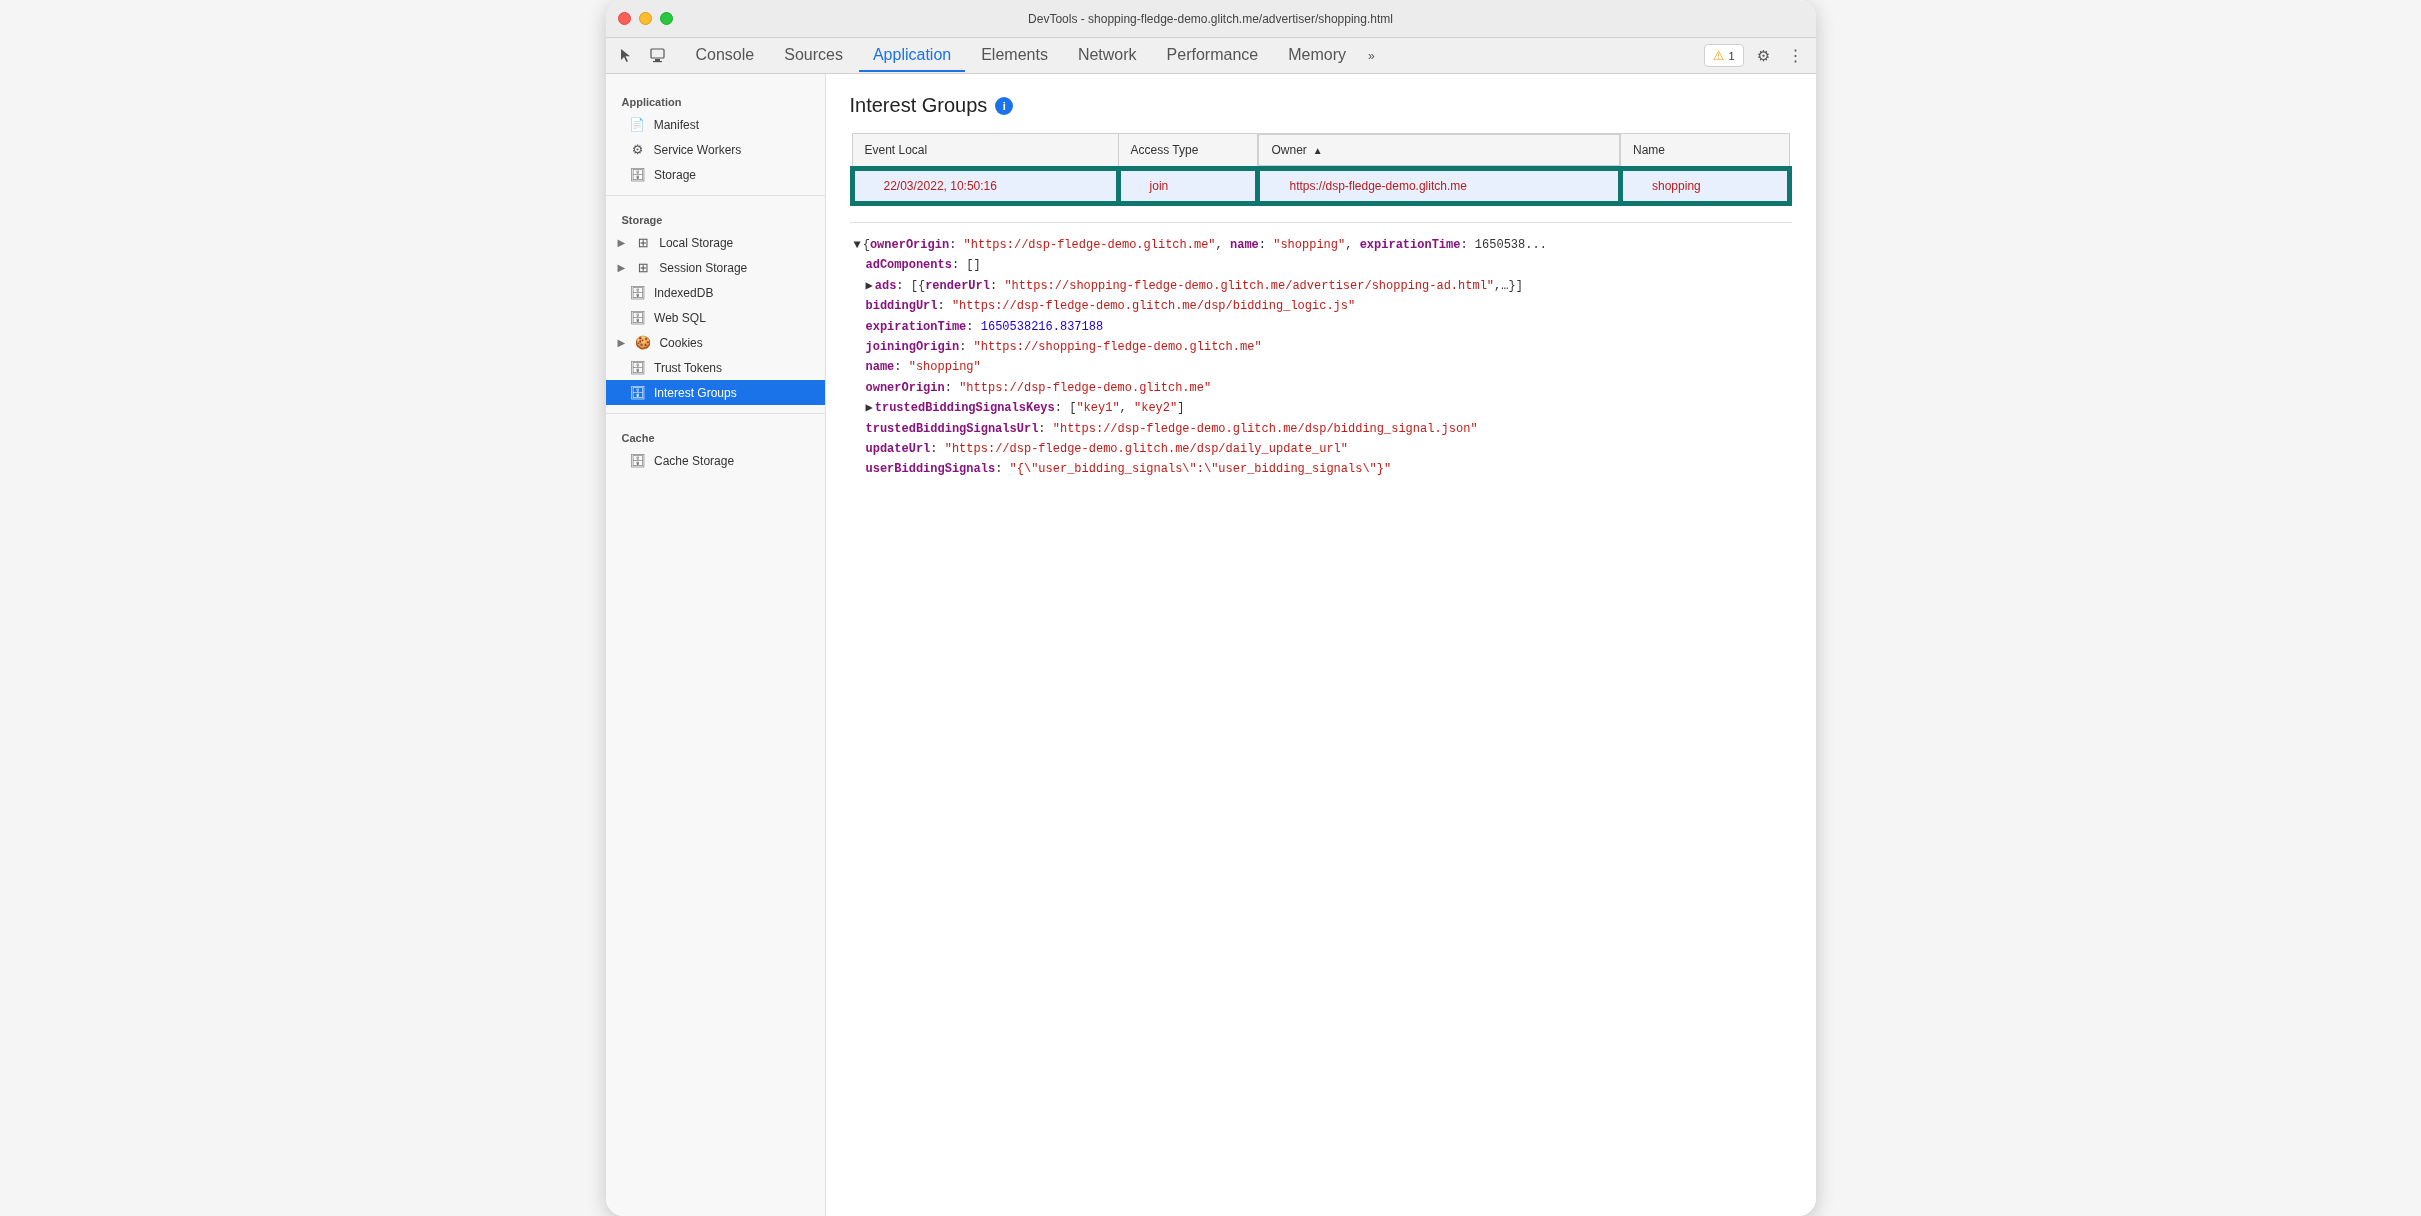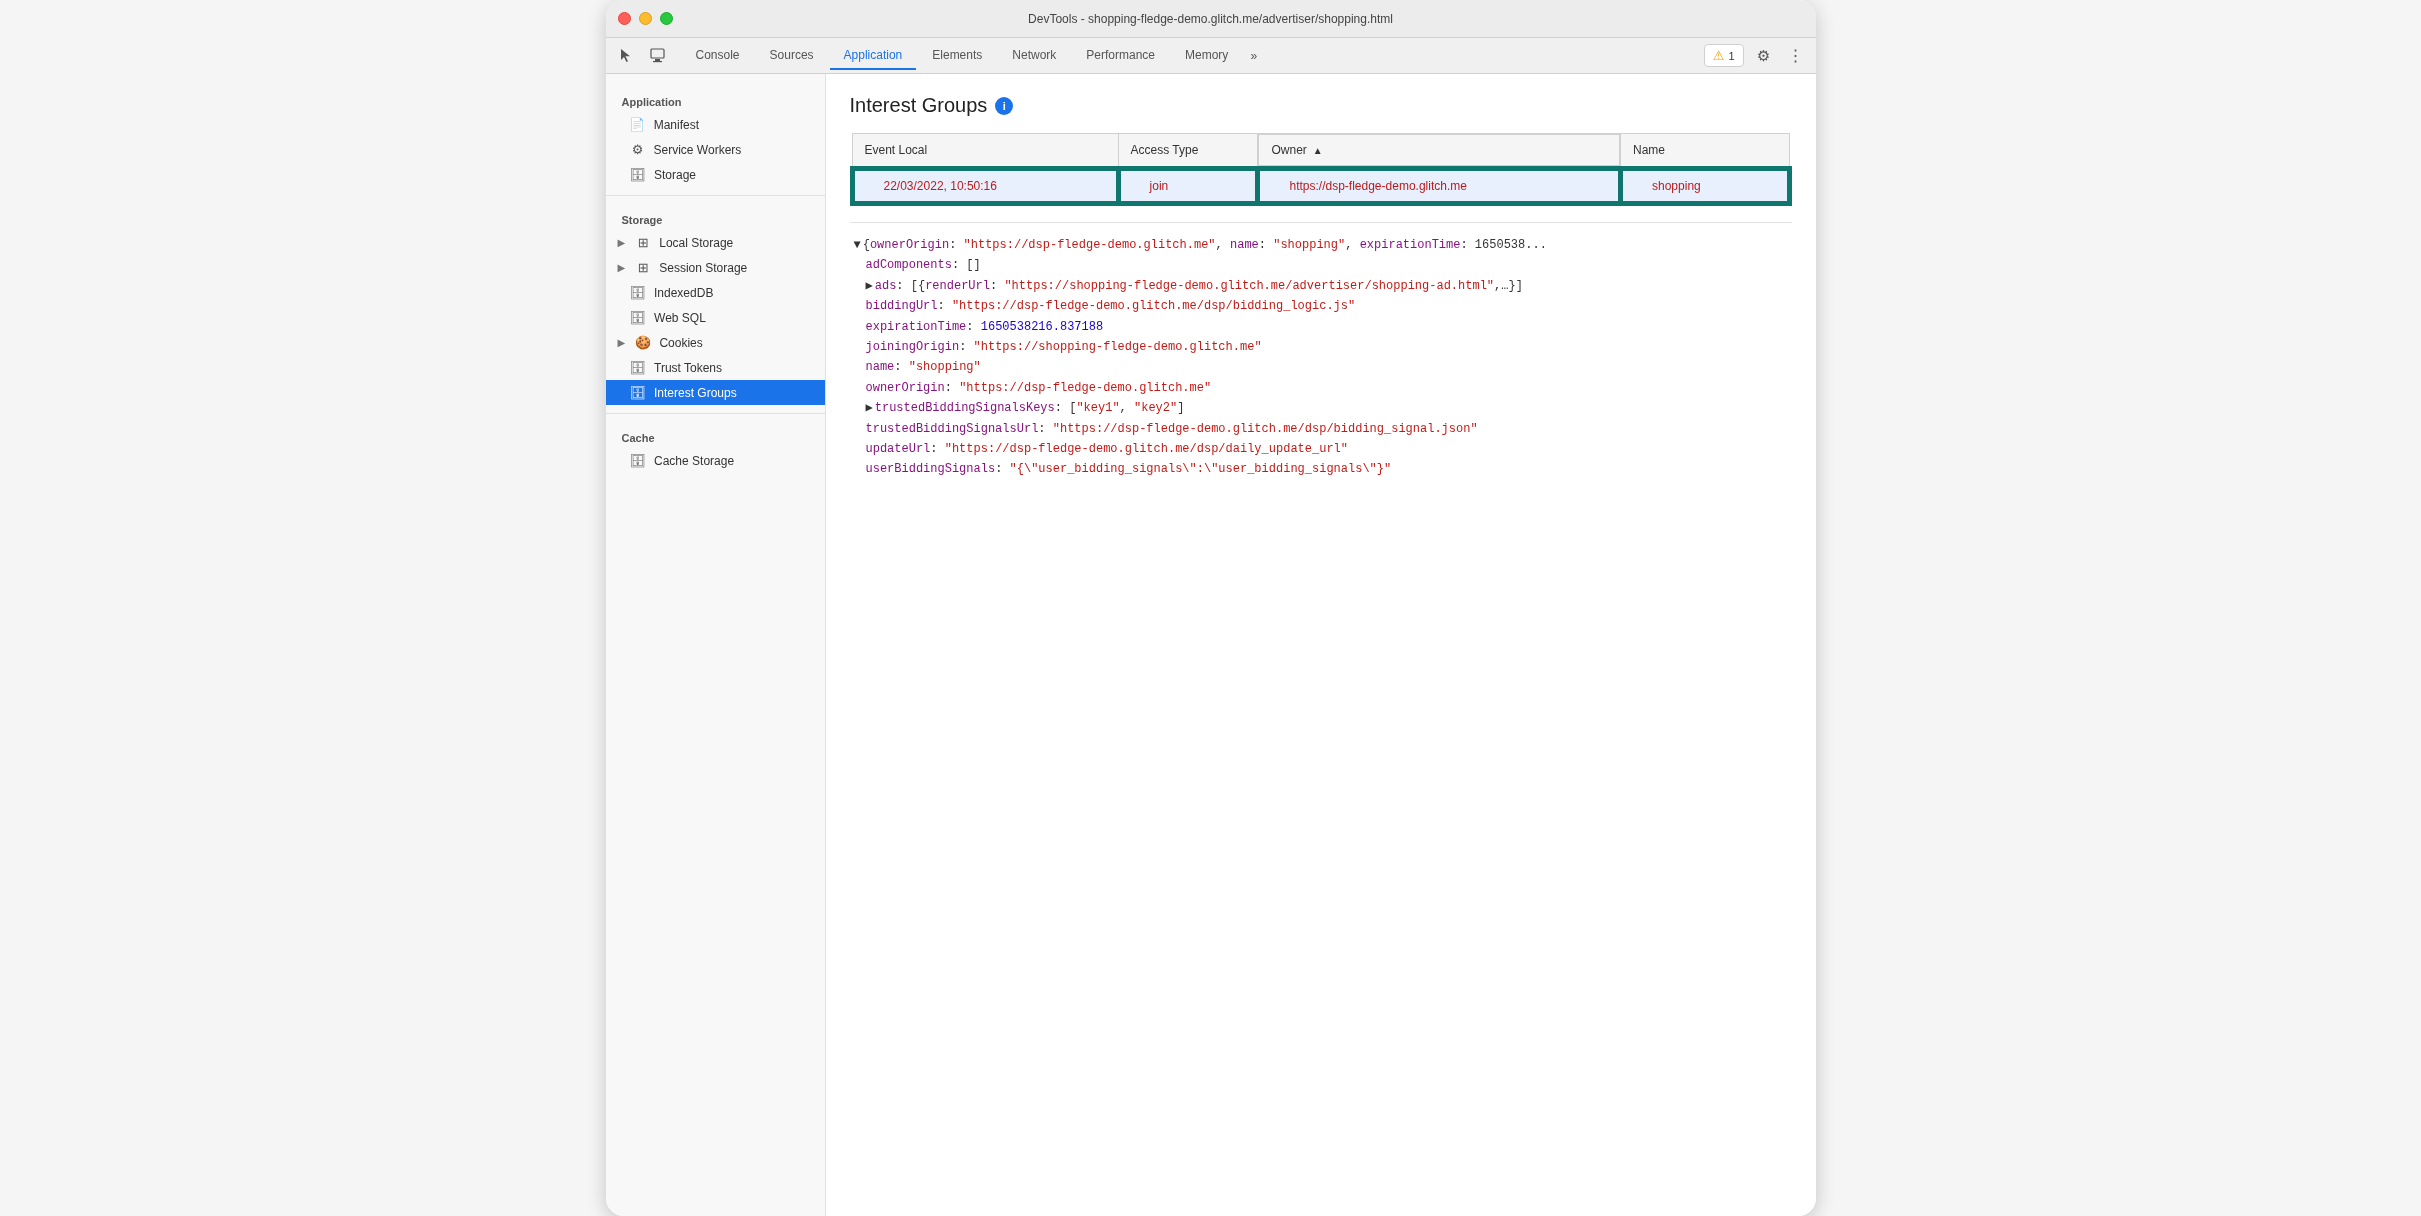--- a/index.html
+++ b/index.html
@@ -71,21 +71,21 @@
       display: flex;
       align-items: center;
       justify-content: center;
       cursor: pointer;
       border-radius: 3px;
       color: #555;
       font-size: 15px;
     }
     .tab {
       padding: 6px 14px;
-      font-size: 12px;
+      font-size: 16px;
       color: #555;
       cursor: pointer;
       border-bottom: 2px solid transparent;
       white-space: nowrap;
     }
     .tab.active {
       color: #1a73e8;
       border-bottom: 2px solid #1a73e8;
       font-weight: 500;
     }
@@ -260,21 +260,21 @@
       line-height: 1.7;
       padding: 4px 0;
       border-top: 1px solid #e0e0e0;
       padding-top: 12px;
     }
     .detail-line {
       padding: 0 4px;
       display: flex;
       align-items: flex-start;
     }
-    .detail-line .key { color: #881280; }
+    .detail-line .key { color: #881280; font-weight: bold; }
     .detail-line .string-val { color: #c41a16; }
     .detail-line .number-val { color: #1c00cf; }
     .detail-line .punct { color: #333; }
     .detail-line .expand-arrow { color: #333; cursor: pointer; margin-right: 2px; }
     .detail-indent { padding-left: 16px; text-align: center; }
   </style>
 </head>
 <body>
 
 <div class="window">

